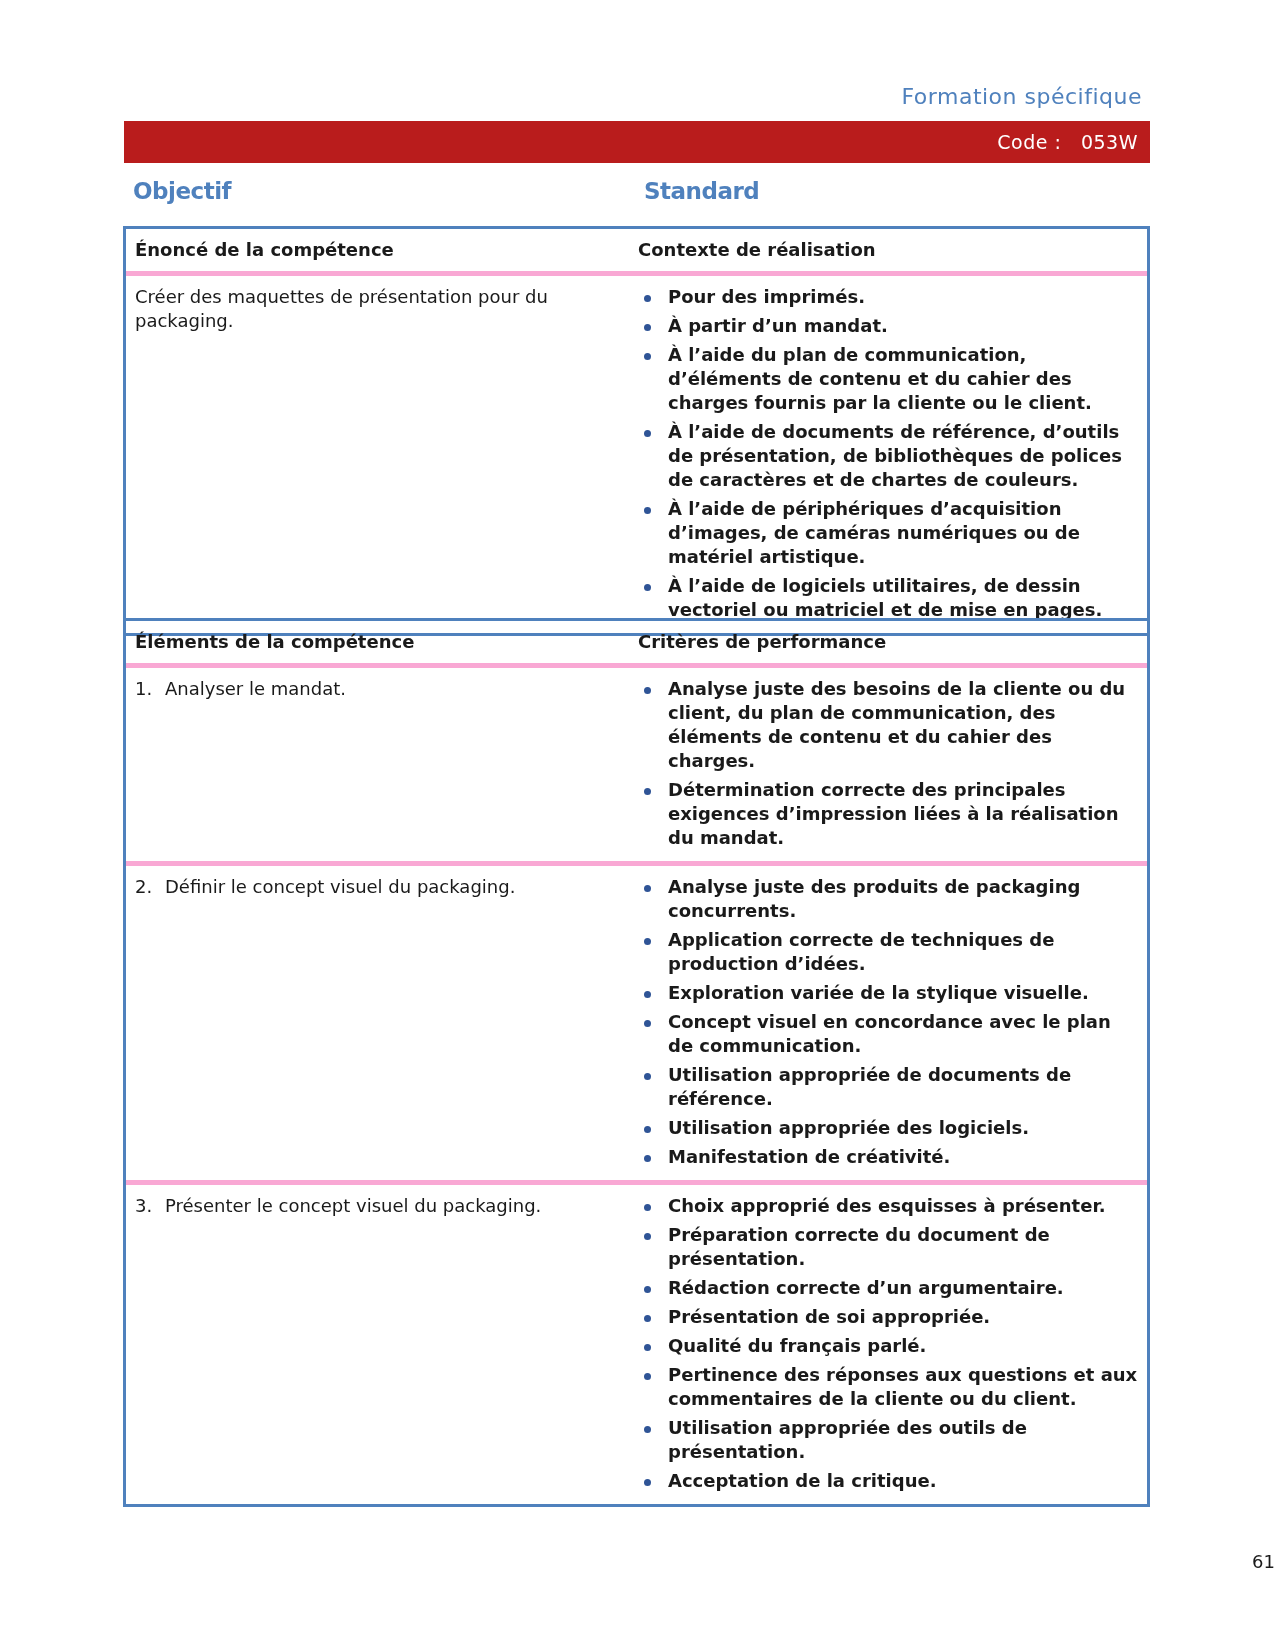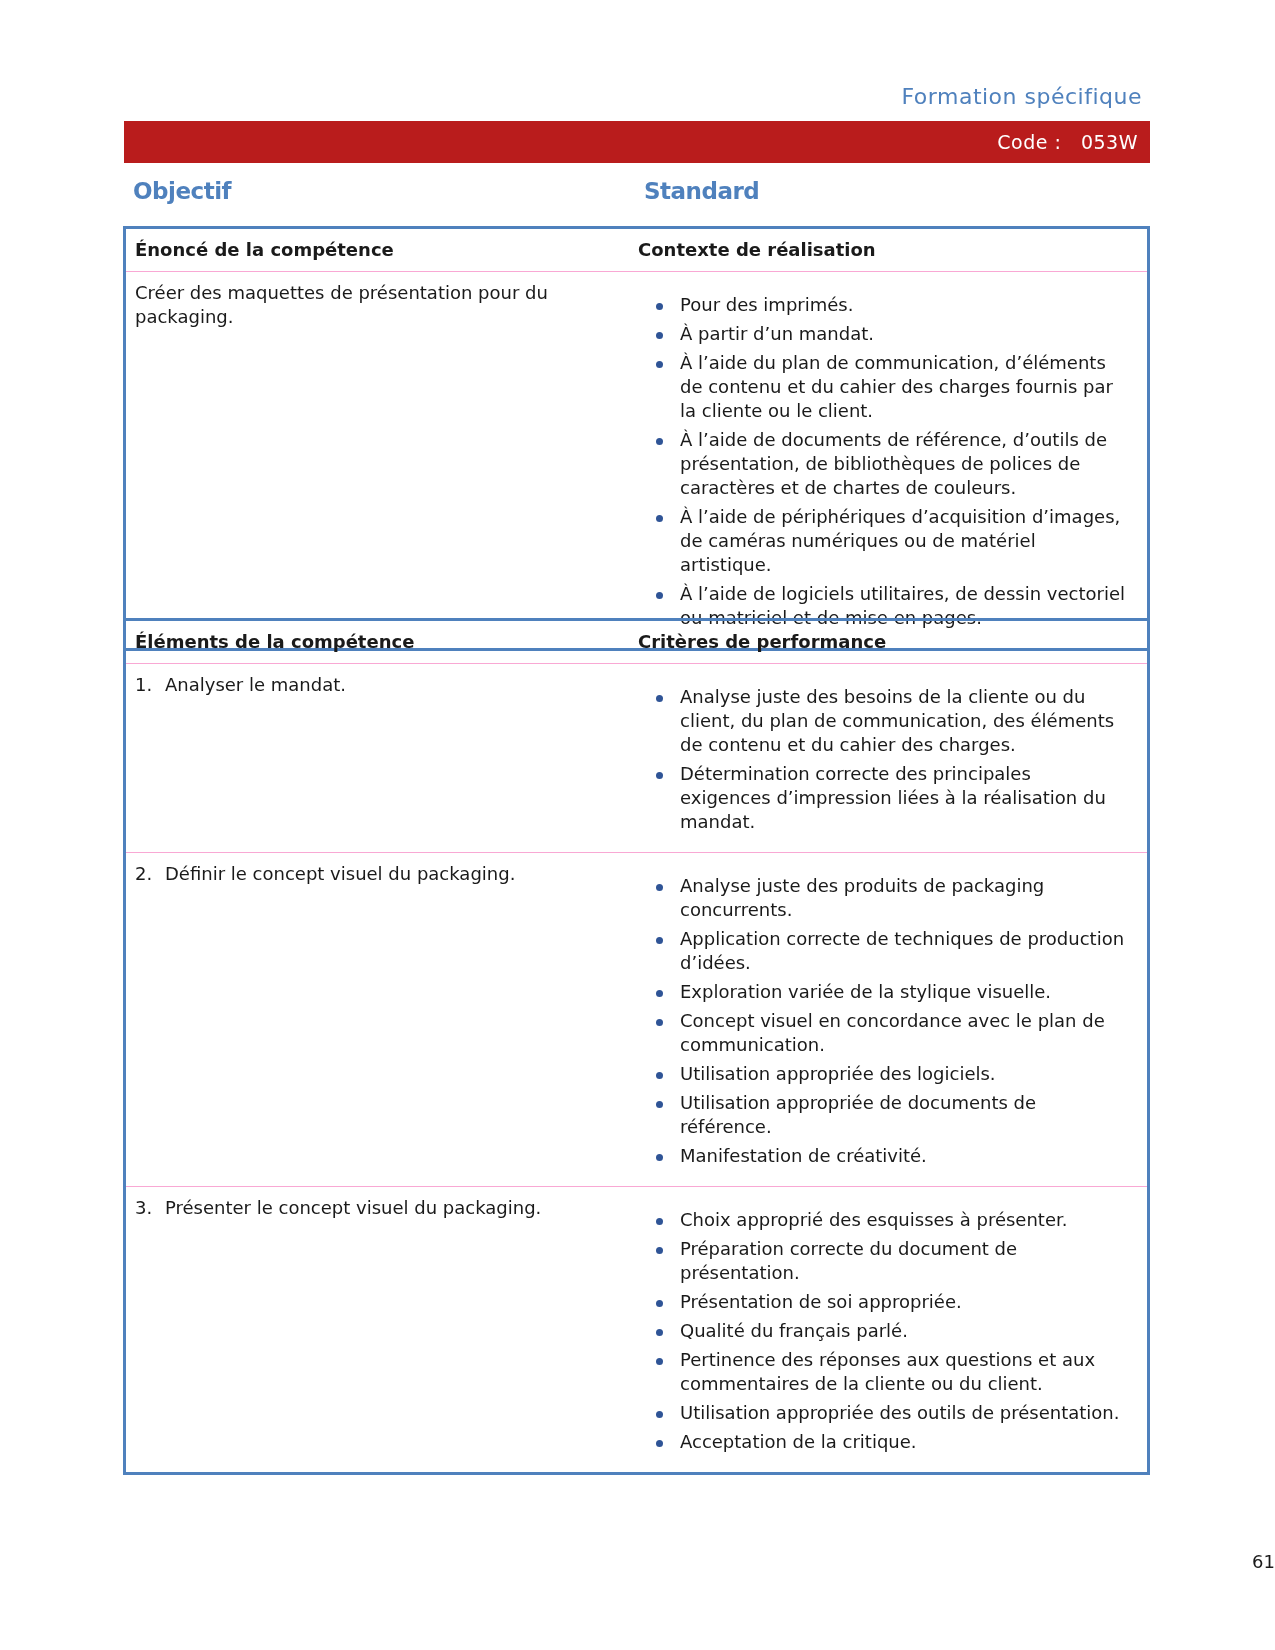--- a/index.html
+++ b/index.html
@@ -2,26 +2,26 @@
 <html><head>
 <meta charset="utf-8">
 <style>
   html, body { margin:0; padding:0; background:#ffffff; }
   body { width:1275px; height:1650px; position:relative; font-family:"DejaVu Sans", sans-serif; color:#1a1a1a; }
   .page-header-title { position:absolute; top:72px; right:133px; font-size:22px; color:#4f81bd; letter-spacing:0.5px;margin-top:12px; }
   .code-bar { position:absolute; top:121px; left:124px; width:1026px; height:42px; background:#b91c1c; }
   .code-text { position:absolute; right:12px; top:10px; color:#ffffff; font-size:19px; letter-spacing:0.5px; white-space:pre; }
   .section-heading { position:absolute; top:178px; font-size:23px; font-weight:bold; color:#4f81bd; letter-spacing:-0.5px; }
   .tbl { position:absolute; left:123px; width:1027px; border:3px solid #4f81bd; box-sizing:border-box; }
-  .tbl-row { display:flex; border-bottom:1px solid #f9a8d4; }
+  .tbl-row { display:flex; border-bottom:5px solid #f9a8d4; }
   .tbl-row:last-child { border-bottom:none; }
   .cell-l { width:512px; padding:9px 8px 8px 9px; box-sizing:border-box; font-size:18px; line-height:24px; }
   .cell-r { flex:1; padding:9px 8px 6px 0; box-sizing:border-box; font-size:18px; line-height:24px; }
   .hdr .cell-l, .hdr .cell-r { font-weight:bold; padding-top:9px; padding-bottom:9px; font-size:18px; }
-  ul.bul { list-style:none; margin:12px; padding:0; }
+  ul.bul { list-style:none; margin:0; padding:0;font-weight:bold; }
   ul.bul li { position:relative; padding-left:30px; margin-bottom:5px; }
   ul.bul li::before { content:""; position:absolute; left:6px; top:10px; width:7px; height:7px; border-radius:50%; background:#2f5496; }
   .num { display:inline-block; width:30px; }
   .page-number { position:absolute; top:1551px; left:0; width:1275px; text-align:right; font-size:18px; }
 </style>
 </head>
 <body>
 
 <div class="page-header-title">Formation spécifique</div>
 
@@ -73,35 +73,36 @@
   <div class="tbl-row">
     <div class="cell-l">
       <span class="num">2.</span><span>Définir le concept visuel du packaging.</span>
     </div>
     <div class="cell-r">
       <ul class="bul">
         <li>Analyse juste des produits de packaging concurrents.</li>
         <li>Application correcte de techniques de production d’idées.</li>
         <li>Exploration variée de la stylique visuelle.</li>
         <li>Concept visuel en concordance avec le plan de communication.</li>
+        <li>Utilisation appropriée de documents de référence.</li>
         <li>Utilisation appropriée des logiciels.</li>
-        <li>Utilisation appropriée de documents de référence.</li>
         <li>Manifestation de créativité.</li>
       </ul>
     </div>
   </div>
 
   <div class="tbl-row">
     <div class="cell-l">
       <span class="num">3.</span><span>Présenter le concept visuel du packaging.</span>
     </div>
     <div class="cell-r">
       <ul class="bul">
         <li>Choix approprié des esquisses à présenter.</li>
         <li>Préparation correcte du document de présentation.</li>
+        <li>Rédaction correcte d’un argumentaire.</li>
         <li>Présentation de soi appropriée.</li>
         <li>Qualité du français parlé.</li>
         <li>Pertinence des réponses aux questions et aux commentaires de la cliente ou du client.</li>
         <li>Utilisation appropriée des outils de présentation.</li>
         <li>Acceptation de la critique.</li>
       </ul>
     </div>
   </div>
 </div>
 

